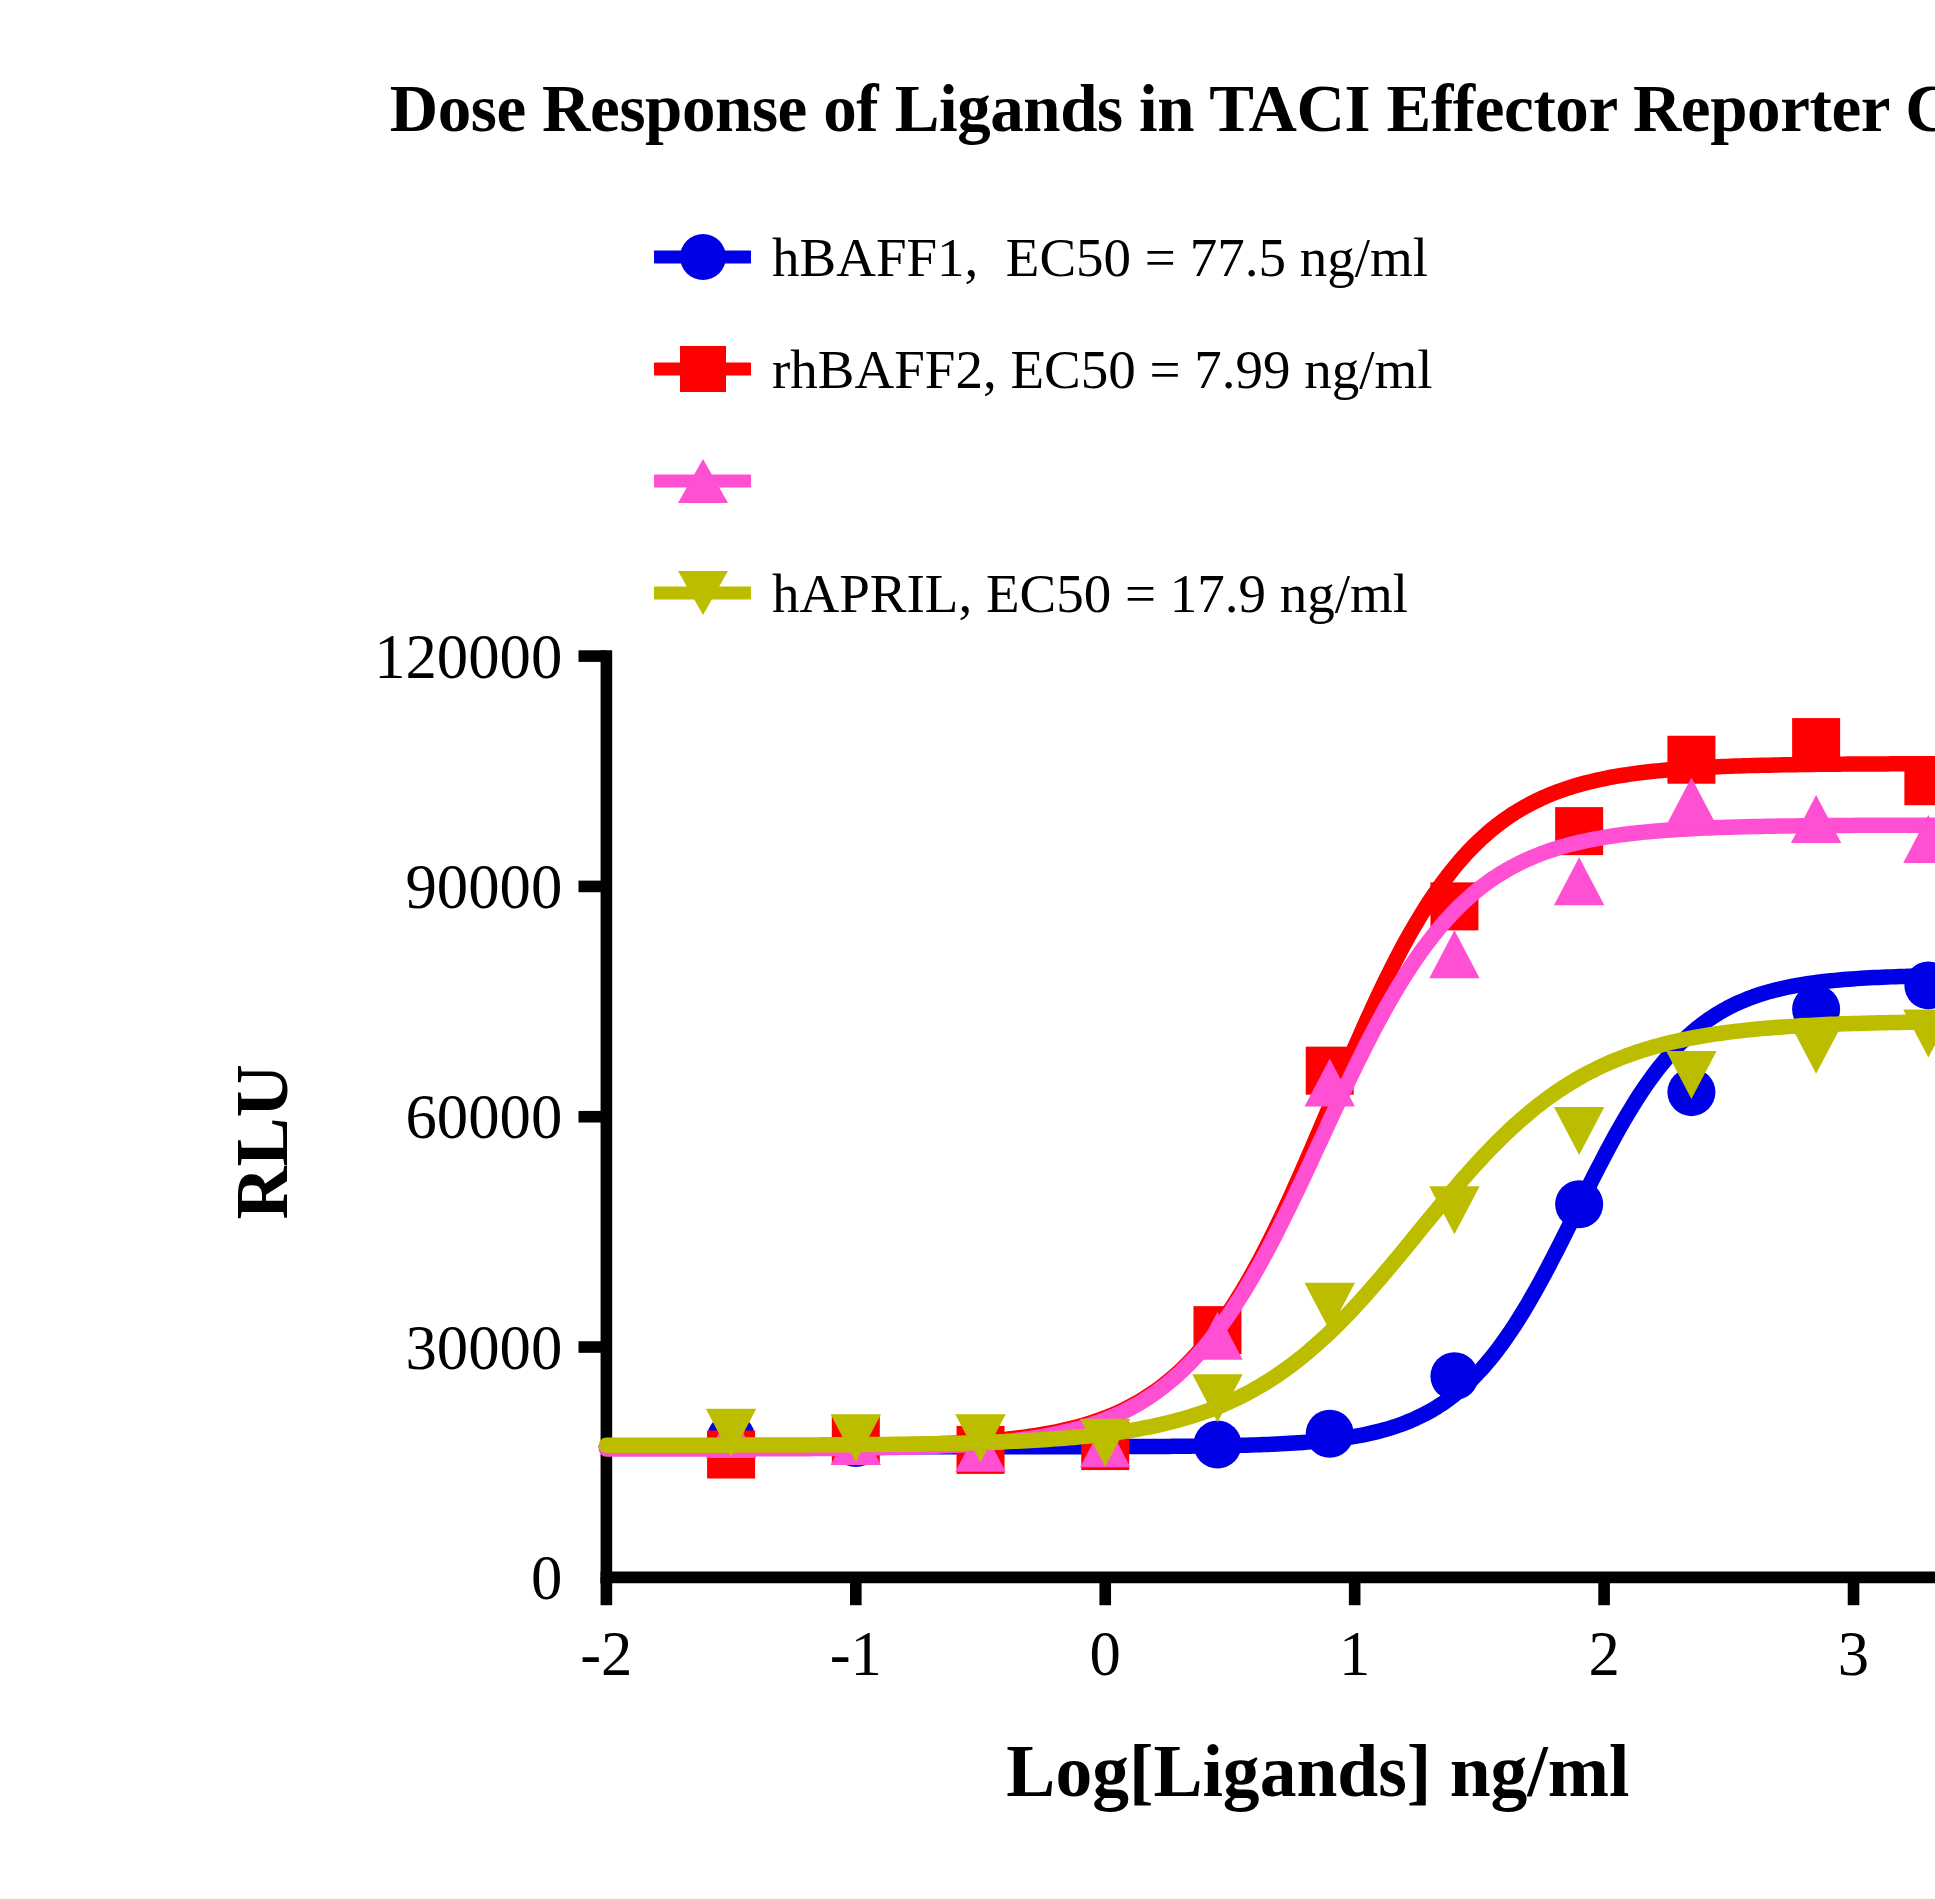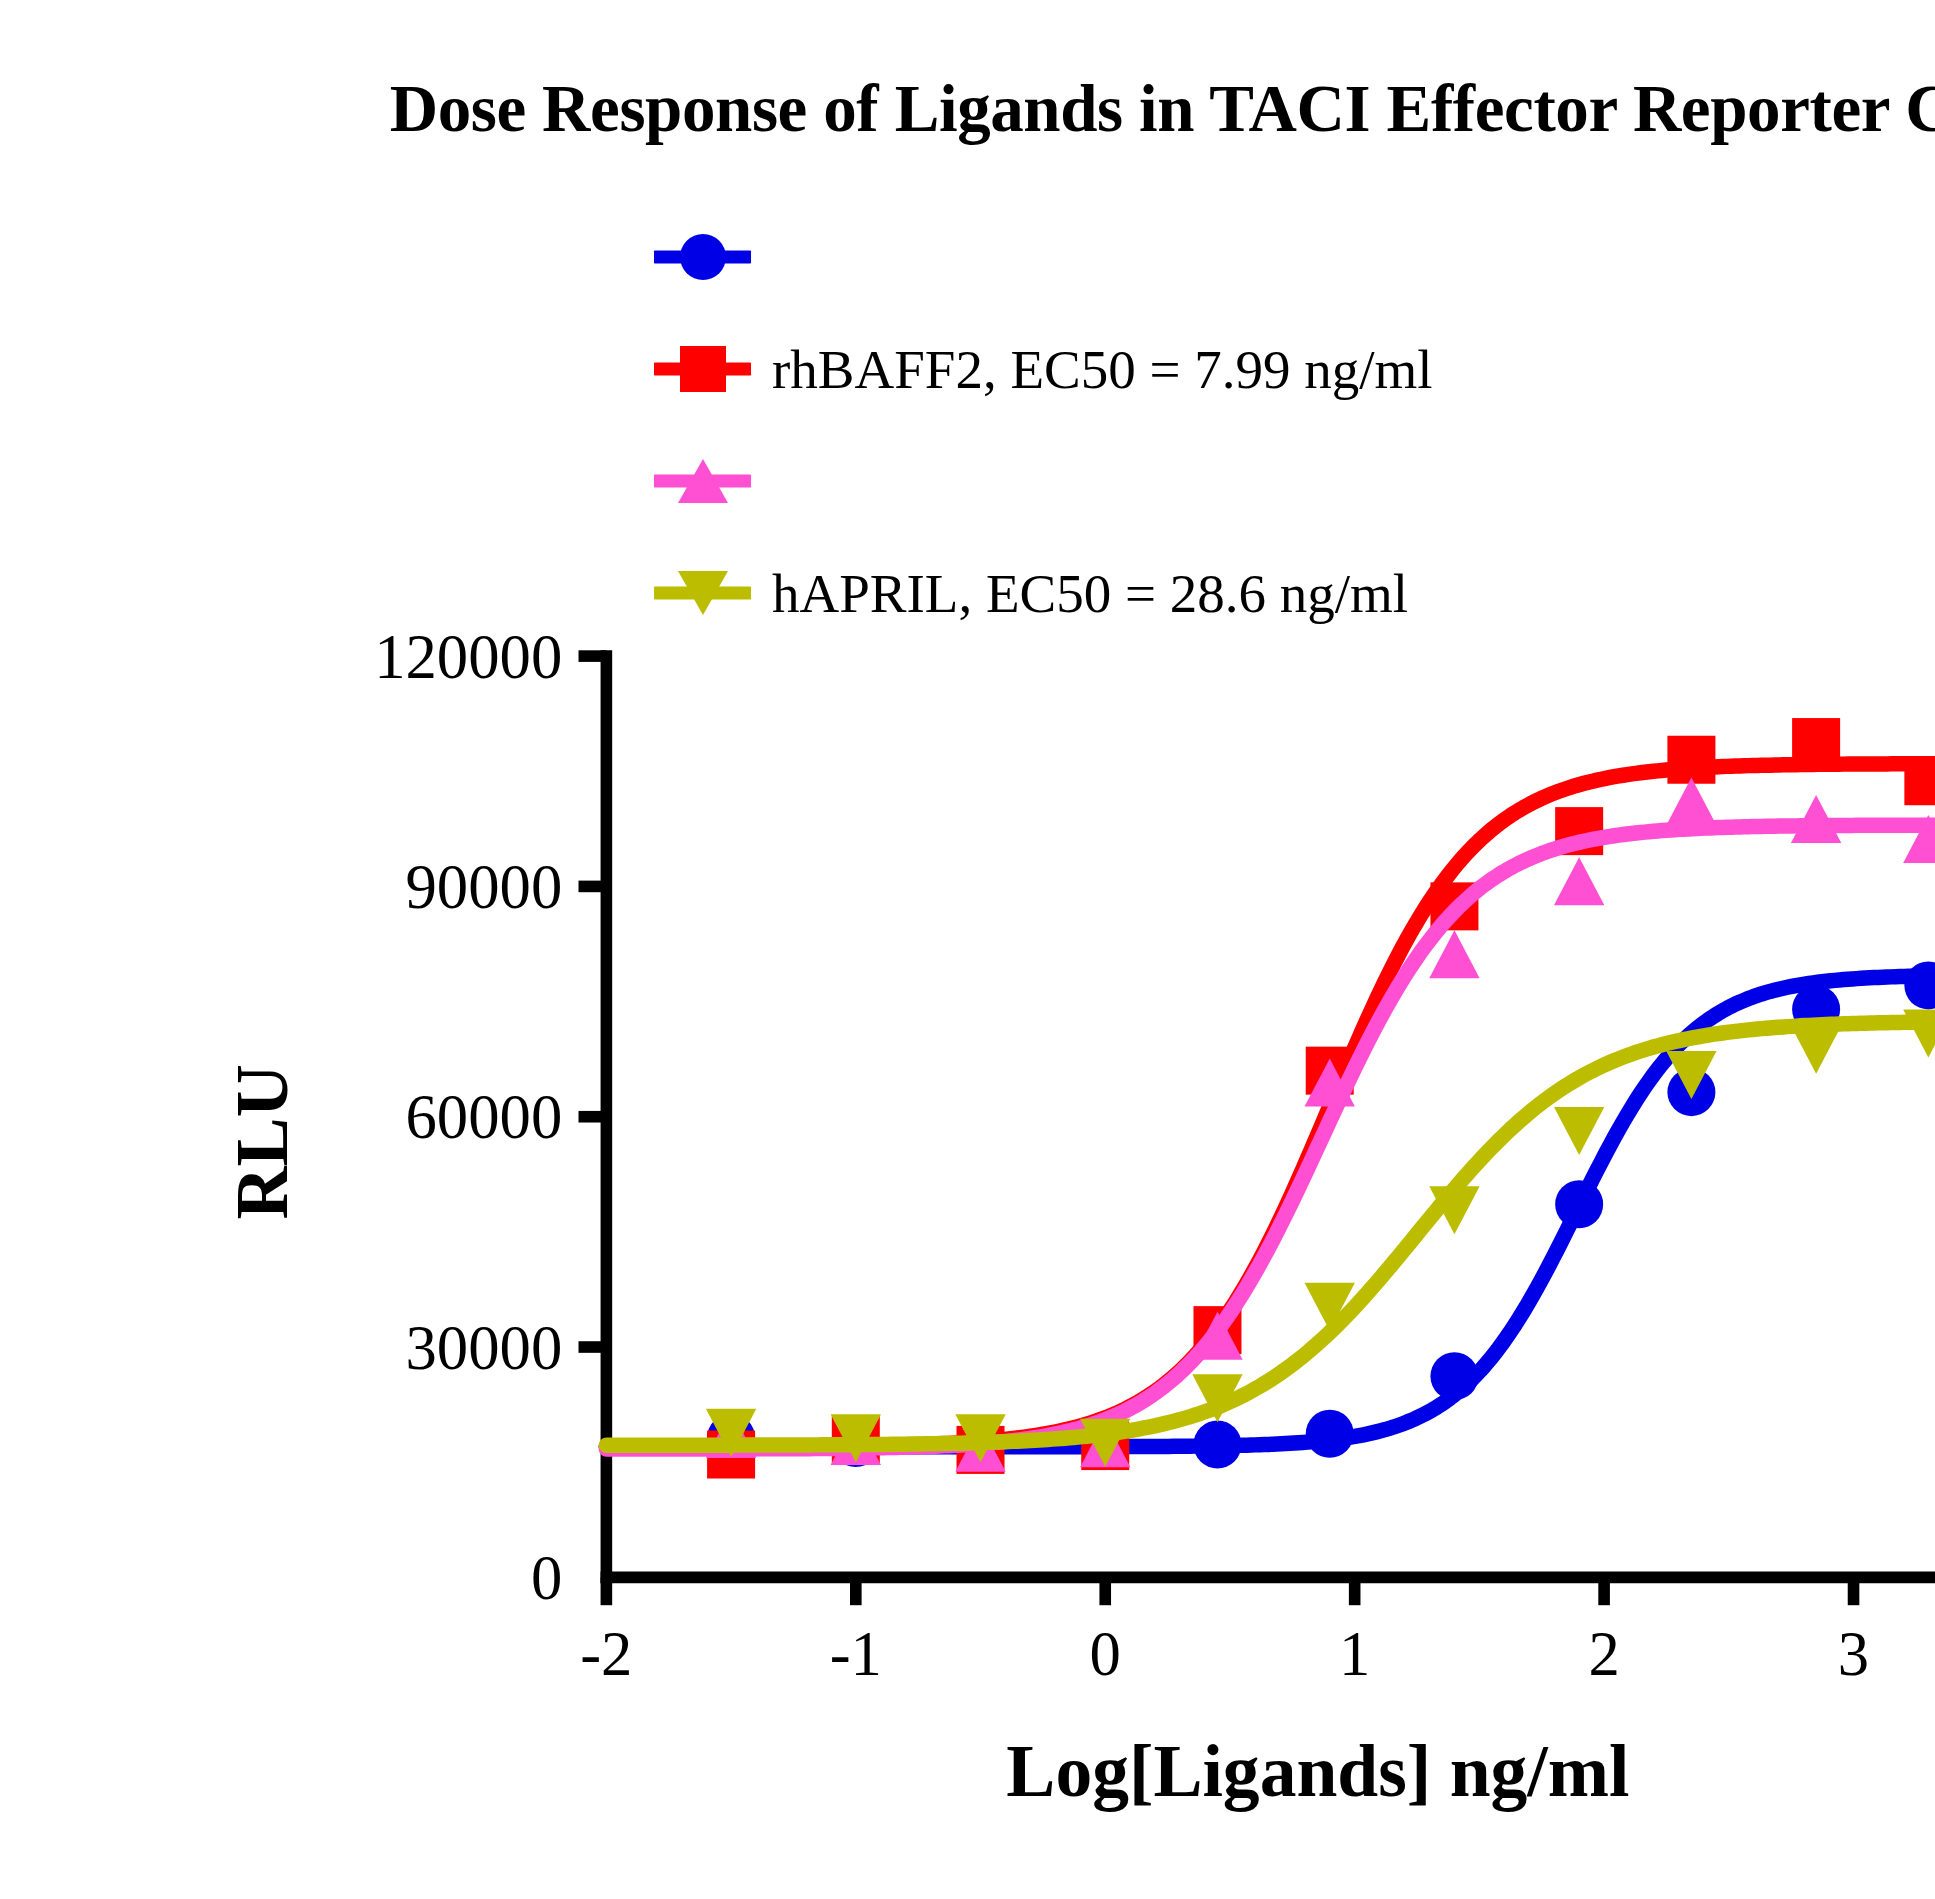--- a/index.html
+++ b/index.html
@@ -115,20 +115,21 @@
 
   <div class="chart-title">Dose Response of Ligands in TACI Effector Reporter Cell (C32)</div>
 
   <div class="legend-block">
 
     <div class="legend-row">
       <span class="legend-marker">
         <span class="legend-line" style="background:#0000E6"></span>
         <span class="legend-glyph g-circle" style="background:#0000E6"></span>
       </span>
+      <span class="legend-label">hBAFF1,  EC50 = 77.5 ng/ml</span>
     </div>
 
     <div class="legend-row">
       <span class="legend-marker">
         <span class="legend-line" style="background:#FF0000"></span>
         <span class="legend-glyph g-square" style="background:#FF0000"></span>
       </span>
       <span class="legend-label">rhBAFF2, EC50 = 7.99 ng/ml</span>
     </div>
 
@@ -137,21 +138,21 @@
         <span class="legend-line" style="background:#FF4FD2"></span>
         <span class="legend-glyph g-tri-up" style="border-bottom:44px solid #FF4FD2"></span>
       </span>
     </div>
 
     <div class="legend-row">
       <span class="legend-marker">
         <span class="legend-line" style="background:#BDBD00"></span>
         <span class="legend-glyph g-tri-down" style="border-top:44px solid #BDBD00"></span>
       </span>
-      <span class="legend-label">hAPRIL, EC50 = 28.6 ng/ml</span>
+      <span class="legend-label">hAPRIL, EC50 = 17.9 ng/ml</span>
     </div>
 
   </div>
 
   <svg id="plot-svg" width="2583" height="1899" viewBox="0 0 6672 4906">
     <g id="plot-root">
         <g>
           <line x1="1566" y1="1680" x2="1566" y2="4090" stroke="#000" stroke-width="30"></line>
           <line x1="1551" y1="4075" x2="5142.42" y2="4075" stroke="#000" stroke-width="30"></line>
           <text x="1452" y="4131" text-anchor="end" class="axis-num">0</text>

